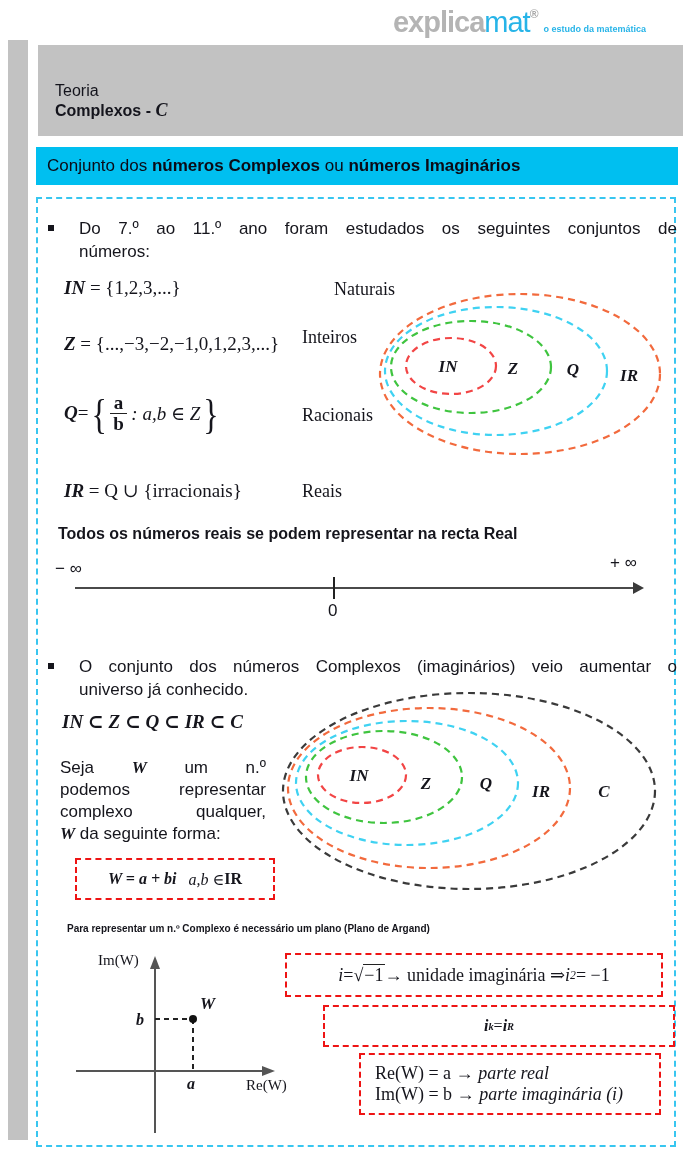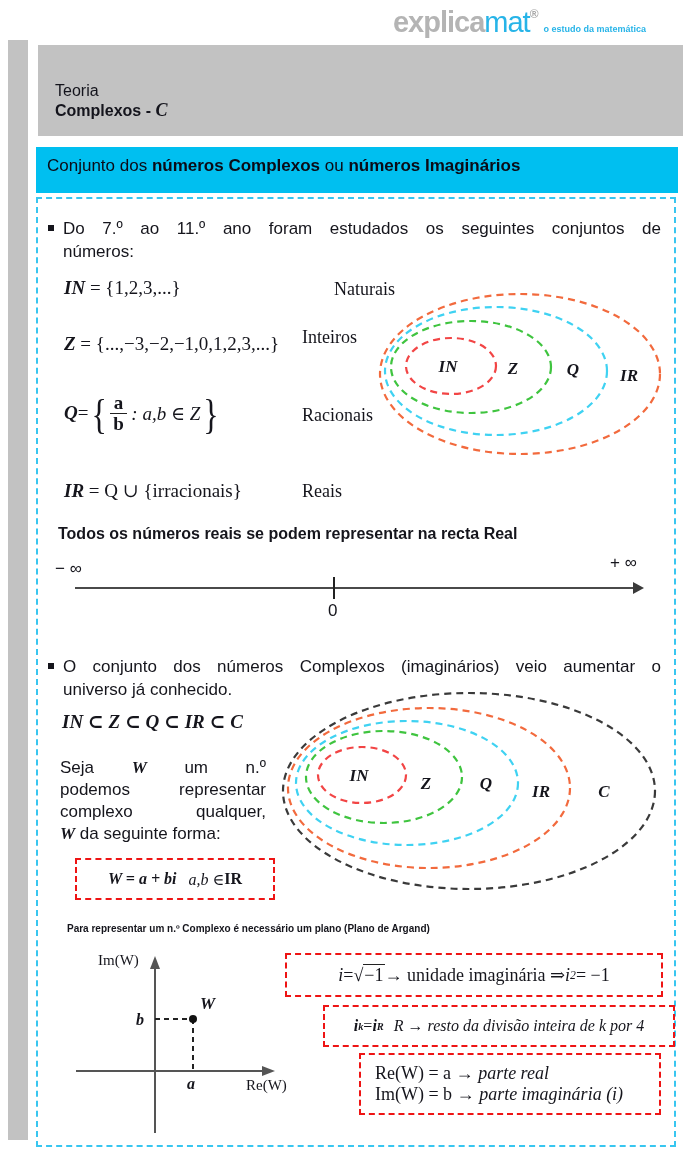--- a/index.html
+++ b/index.html
@@ -16,36 +16,36 @@
   
   .rail{position:absolute;left:8px;top:40px;width:20px;height:1100px;background:#c2c2c2;}
 
   
   .header-box{position:absolute;left:38px;top:45px;width:645px;height:91px;background:#c2c2c2;}
   .header-line1{position:absolute;left:17px;top:13px;font-size:16px;color:#14141c;margin-top:24px;}
   .header-line2{position:absolute;left:17px;top:55px;font-size:16px;font-weight:bold;color:#14141c;}
   .serifC{font-family:"Liberation Serif",serif;font-style:italic;font-size:18px;}
 
   
-  .banner{position:absolute;left:36px;top:147px;width:631px;height:46px;background:#00bff0;
+  .banner{position:absolute;left:36px;top:147px;width:631px;height:38px;background:#00bff0;
           line-height:38px;padding-left:11px;font-size:17px;color:#0b0b16;white-space:nowrap;}
   .banner b{font-weight:bold;}
 
   
   .content{position:absolute;left:36px;top:197px;width:636px;height:946px;border:2px dashed #38c6f0;}
 
   .abs{position:absolute;}
   .jline{text-align:justify;text-align-last:justify;}
   .bold{font-weight:bold;}
   .math{font-family:"Liberation Serif","DejaVu Serif",serif;}
   .it{font-style:italic;}
   .bi{font-style:italic;font-weight:bold;}
 
   
-  .b-row{display:flex;font-size:17px;line-height:23px;}
+  .b-row{display:flex;font-size:17px;line-height:23px;gap:16px;}
   .sq{width:6px;height:6px;background:#15151c;margin:8px 9px 0 0;flex:none;}
   .b-text{width:598px;}
 
   
   .setrow{font-size:19px;white-space:nowrap;}
   .setname{font-size:18px;font-family:"Liberation Serif","DejaVu Serif",serif;}
   .qrow{display:flex;align-items:center;height:56px;}
   .brace{display:inline-block;font-size:32px;font-weight:400;transform:scaleY(1.35);margin:0 3px;}
   .frac{display:inline-block;text-align:center;font-weight:bold;line-height:1.05;vertical-align:middle;}
   .frac .num{display:block;border-bottom:1.5px solid #222;padding:0 4px;}
@@ -215,21 +215,20 @@
         <sup class="it">2</sup>
         <span> = −1</span>
     </div>
 
     <div class="abs redbox" style="left:285px;top:806px;width:348px;height:38px;font-size:16px;">
       <span class="bi">i</span>
         <sup class="bi">k</sup>
         <span> = </span>
         <span class="bi">i</span>
         <sup class="bi">R</sup>
-        <span class="it" style="margin-left:10px;">R → resto da divisão inteira de k por 4</span>
     </div>
 
     <div class="abs redbox" style="left:321px;top:854px;width:302px;height:62px;font-size:18px;flex-direction:column;align-items:flex-start;justify-content:center;padding-left:14px;box-sizing:border-box;">
       <div><span>Re(W) = a → </span><span class="it">parte real</span></div>
       <div><span>Im(W) = b → </span><span class="it">parte imaginária (i)</span></div>
     </div>
 
   </div>
 </div>
 

